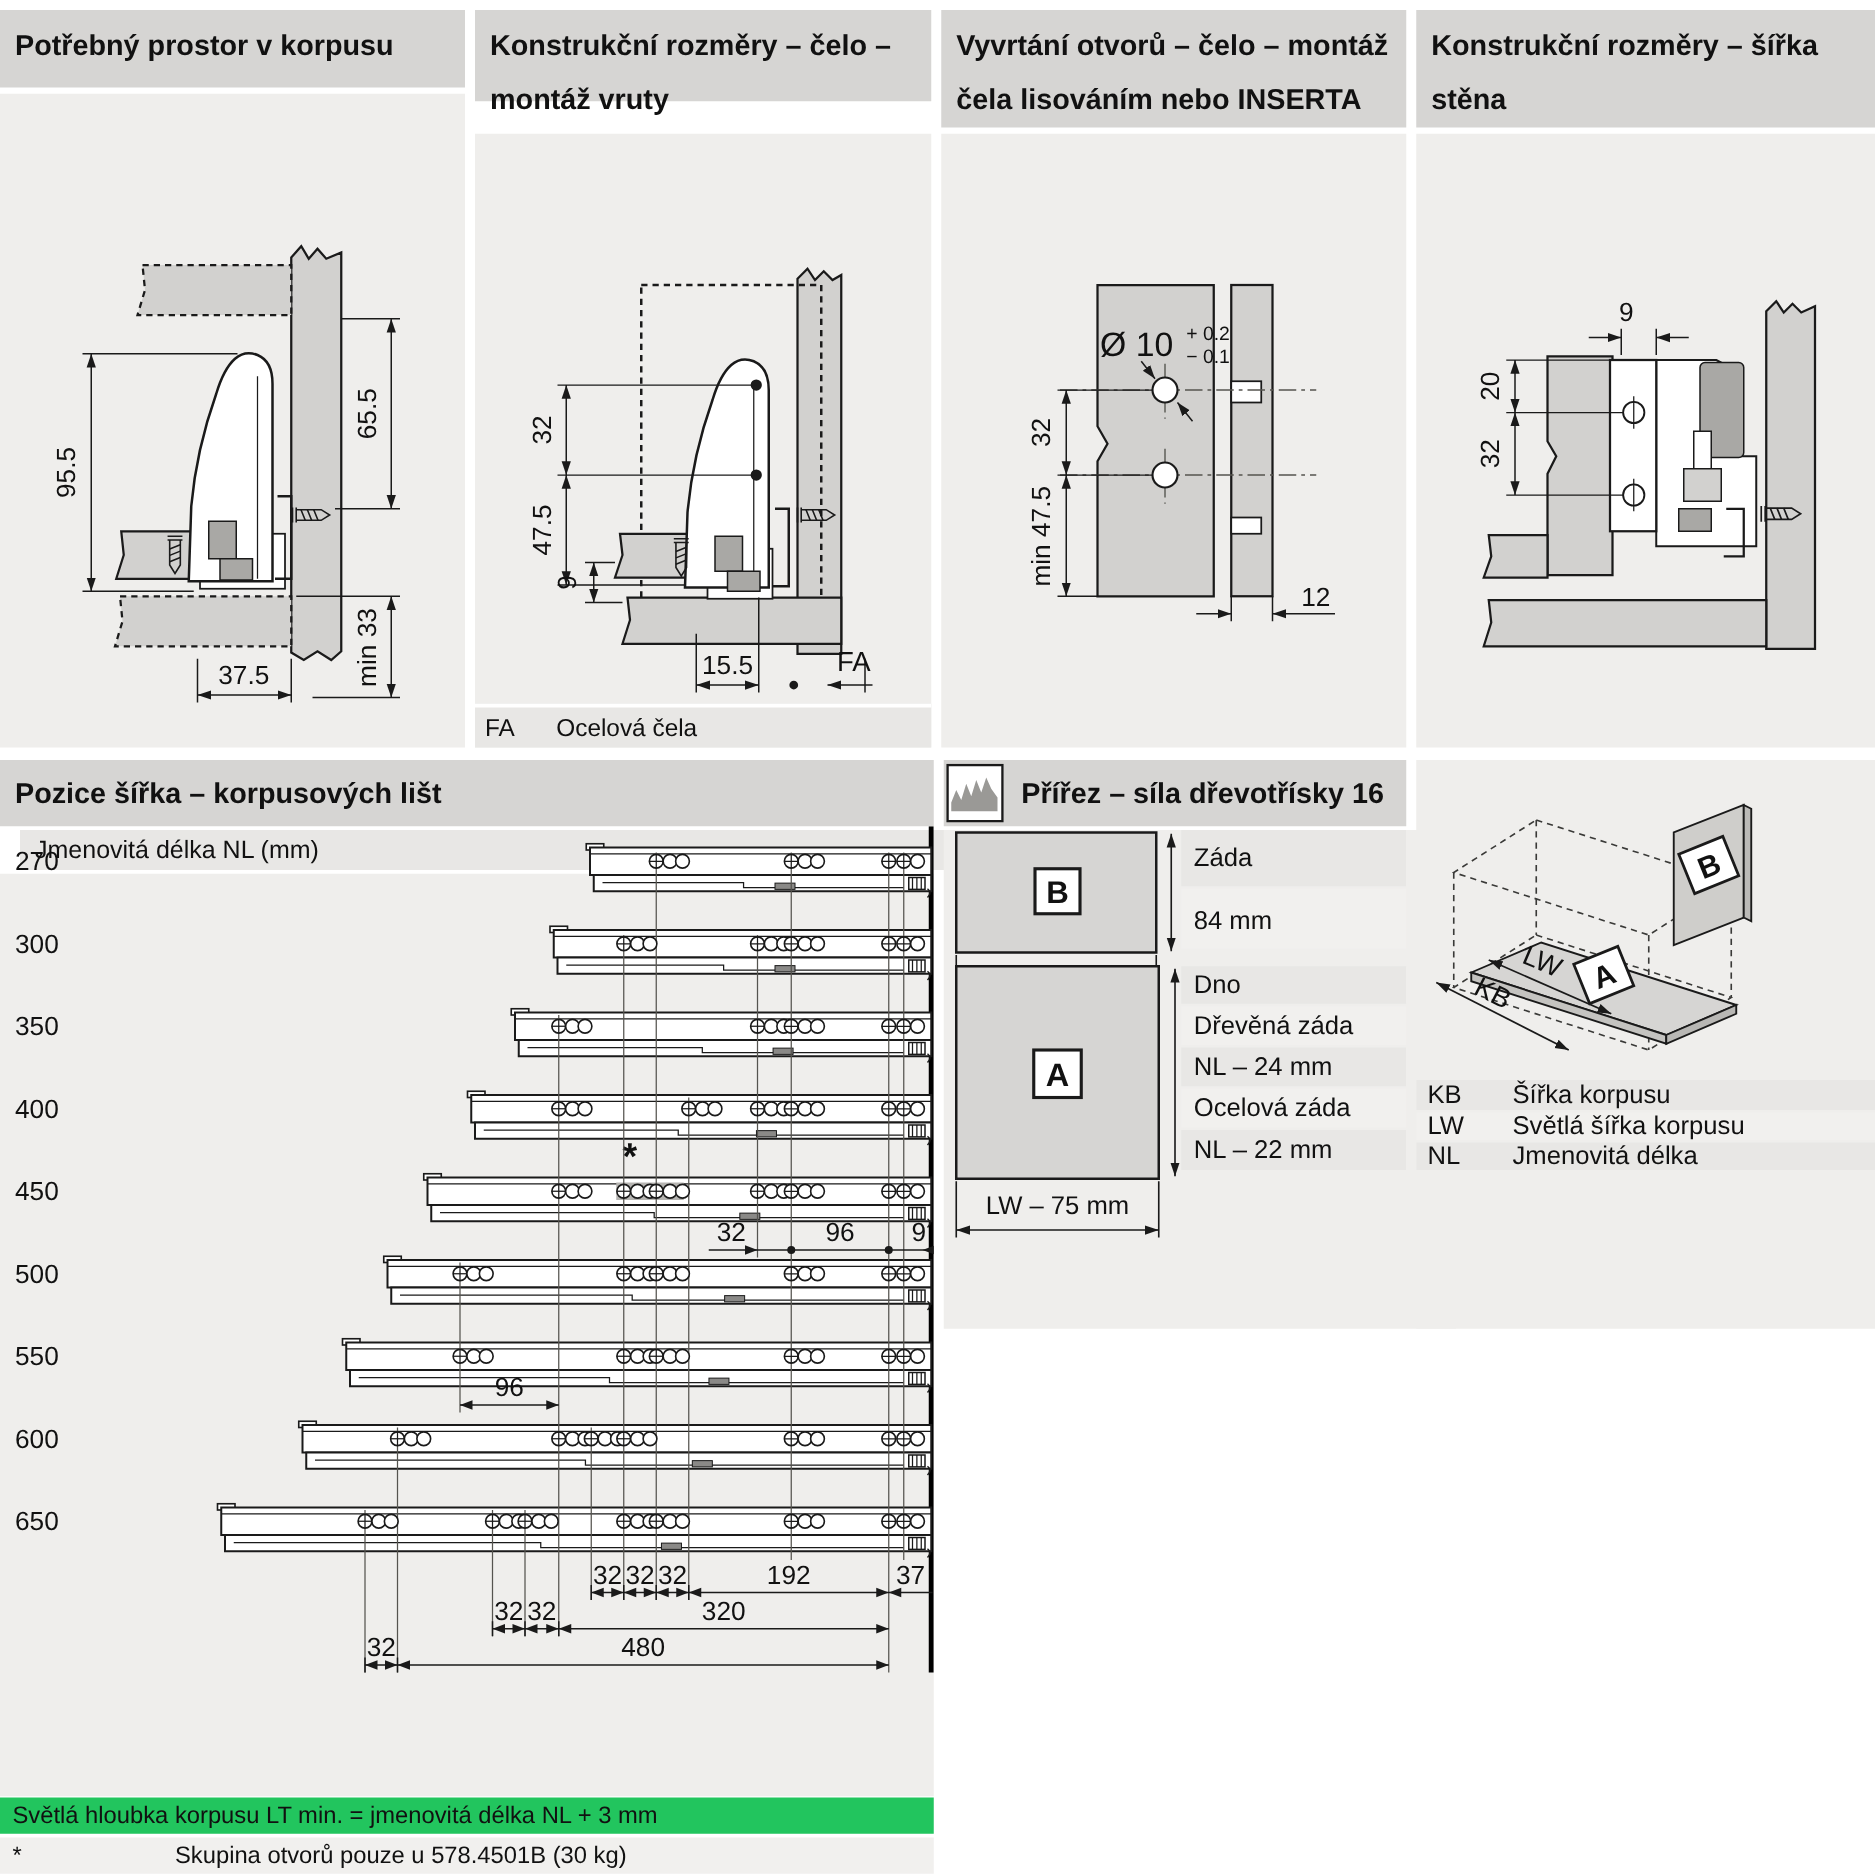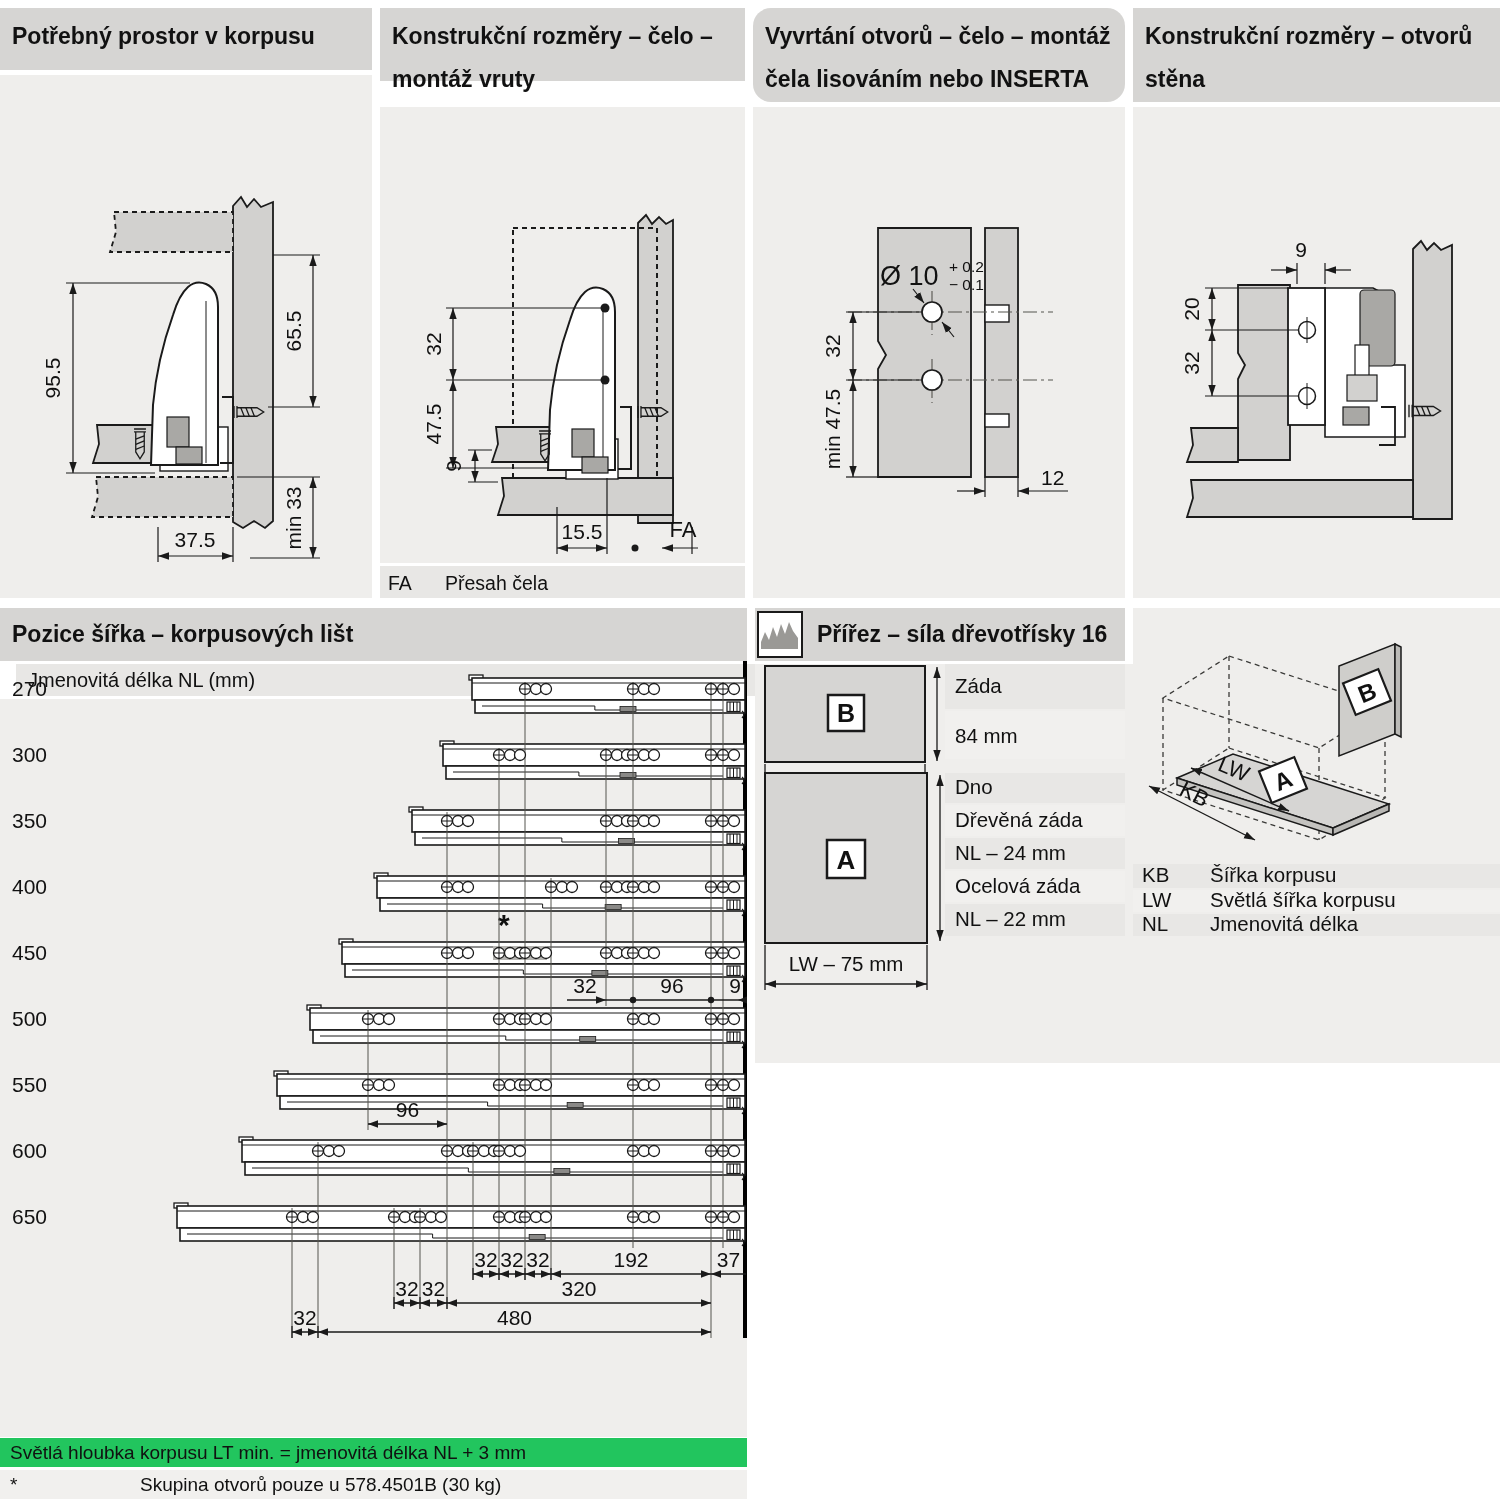--- a/index.html
+++ b/index.html
@@ -37,26 +37,26 @@
 
 <div id="page">
 
   <div class="abs hdr" style="left:0;top:8px;width:372px;height:62px;">
     <div>Potřebný prostor v korpusu</div>
   </div>
   <div class="abs hdr" style="left:380px;top:8px;width:365px;height:73px;">
     <div>Konstrukční rozměry – čelo –</div>
     <div>montáž vruty</div>
   </div>
-  <div class="abs hdr" style="left:753px;top:8px;width:372px;height:94px;border-radius:18px;">
+  <div class="abs hdr" style="left:753px;top:8px;width:372px;height:94px;">
     <div>Vyvrtání otvorů – čelo – montáž</div>
     <div>čela lisováním nebo INSERTA</div>
   </div>
   <div class="abs hdr" style="left:1133px;top:8px;width:367px;height:94px;">
-    <div>Konstrukční rozměry – otvorů</div>
+    <div>Konstrukční rozměry – šířka</div>
     <div>stěna</div>
   </div>
 
   <div class="abs panel" style="left:0;top:75px;width:372px;height:523px;">
   <svg width="372" height="523" viewBox="0 0 372 523">
     <g stroke="#1a1a1a" stroke-width="1.8">
       <polygon points="233,131 241,122 247,132 254,124 261,132 273,127 273,446 265,453 254,446 243,453 233,447" fill="#d2d1cf"></polygon>
       <polygon points="114,137 233,137 233,177 110,177 116,157" fill="#d2d1cf" stroke-dasharray="5 4"></polygon>
       <polygon points="96,402 233,402 233,442 92,442 98,422" fill="#d2d1cf" stroke-dasharray="5 4"></polygon>
       <polygon points="97,350 157,350 157,388 93,388 99,369" fill="#d2d1cf"></polygon>
@@ -124,21 +124,21 @@
       <line x1="282" y1="441" x2="318" y2="441" marker-start="url(#mS)"></line>
     </g>
     <text x="61" y="237" transform="rotate(-90 61 237)" text-anchor="middle" font-size="21">32</text>
     <text x="61" y="317" transform="rotate(-90 61 317)" text-anchor="middle" font-size="21">47.5</text>
     <text x="81" y="359" transform="rotate(-90 81 359)" text-anchor="middle" font-size="21">9</text>
     <text x="202" y="432" text-anchor="middle" font-size="21">15.5</text>
     <text x="303" y="430" text-anchor="middle" font-size="22">FA</text>
   </svg>
   <div class="abs pfoot" style="left:0;top:456px;width:365px;height:35px;border-top:3px solid #fff;">
     <span class="abs" style="left:8px;">FA</span>
-    <span class="abs" style="left:65px;">Přesah čela</span>
+    <span class="abs" style="left:65px;">Ocelová čela</span>
   </div>
   </div>
 
   <div class="abs panel" style="left:753px;top:107px;width:372px;height:491px;">
   <svg width="372" height="491" viewBox="0 0 372 491">
     <g stroke="#1a1a1a" stroke-width="1.8">
       <polygon points="125,121 218,121 218,370 125,370 125,262 133,248 125,234" fill="#d2d1cf"></polygon>
       <rect x="232" y="121" width="33" height="249" fill="#d2d1cf"></rect>
       <rect x="232" y="198" width="24" height="17" fill="#fff" stroke-width="1.4"></rect>
       <rect x="232" y="307" width="24" height="13" fill="#fff" stroke-width="1.4"></rect>

